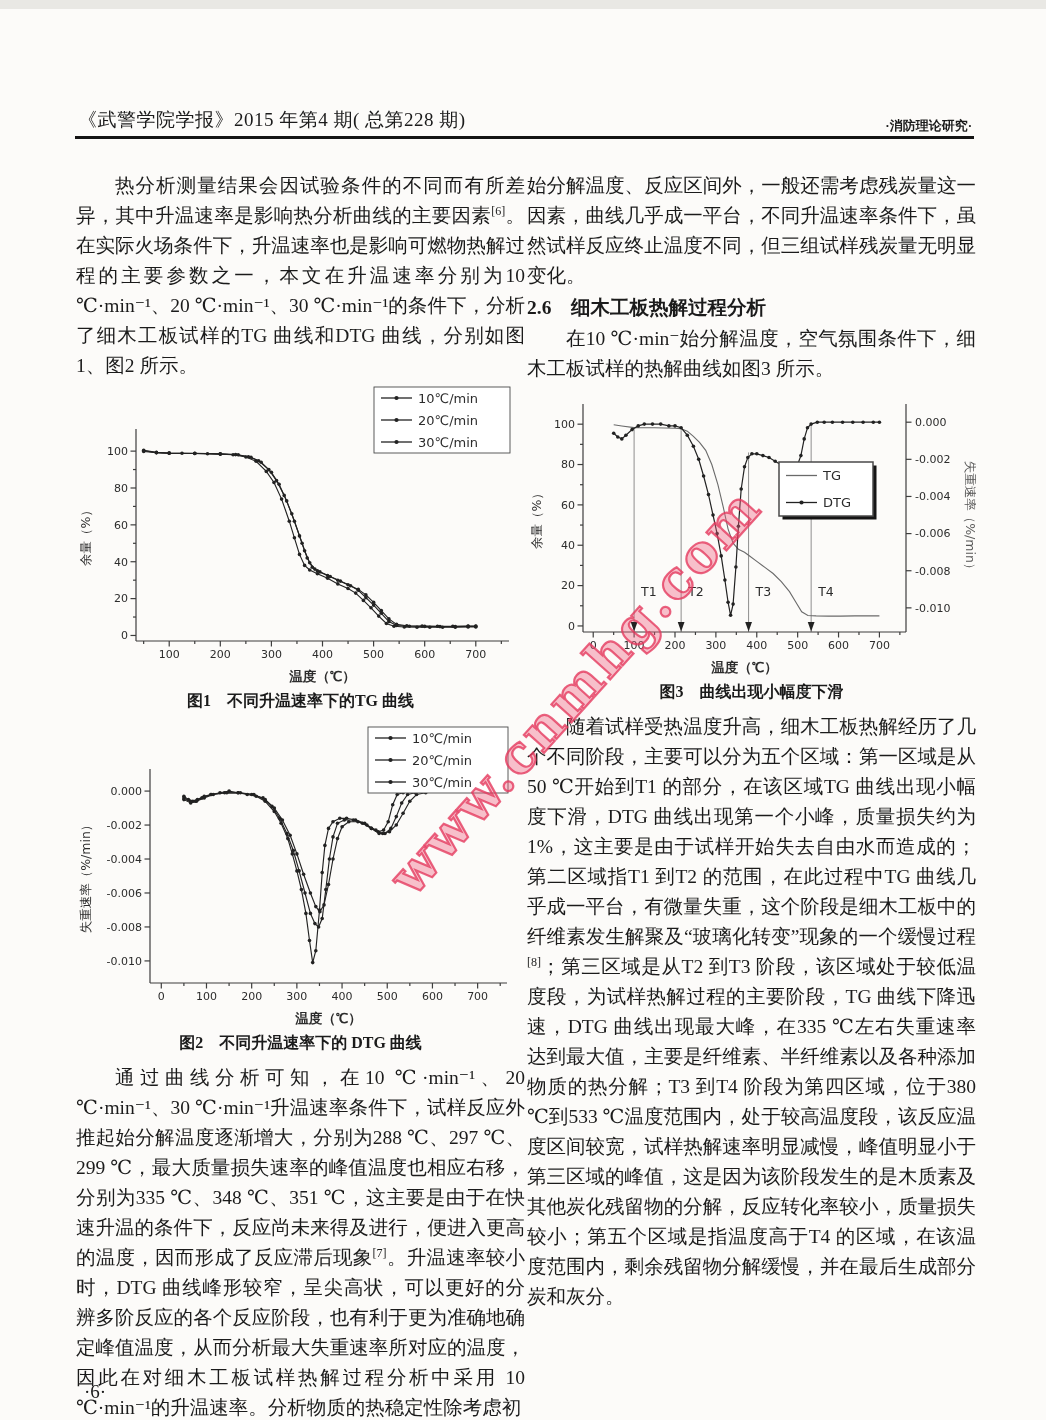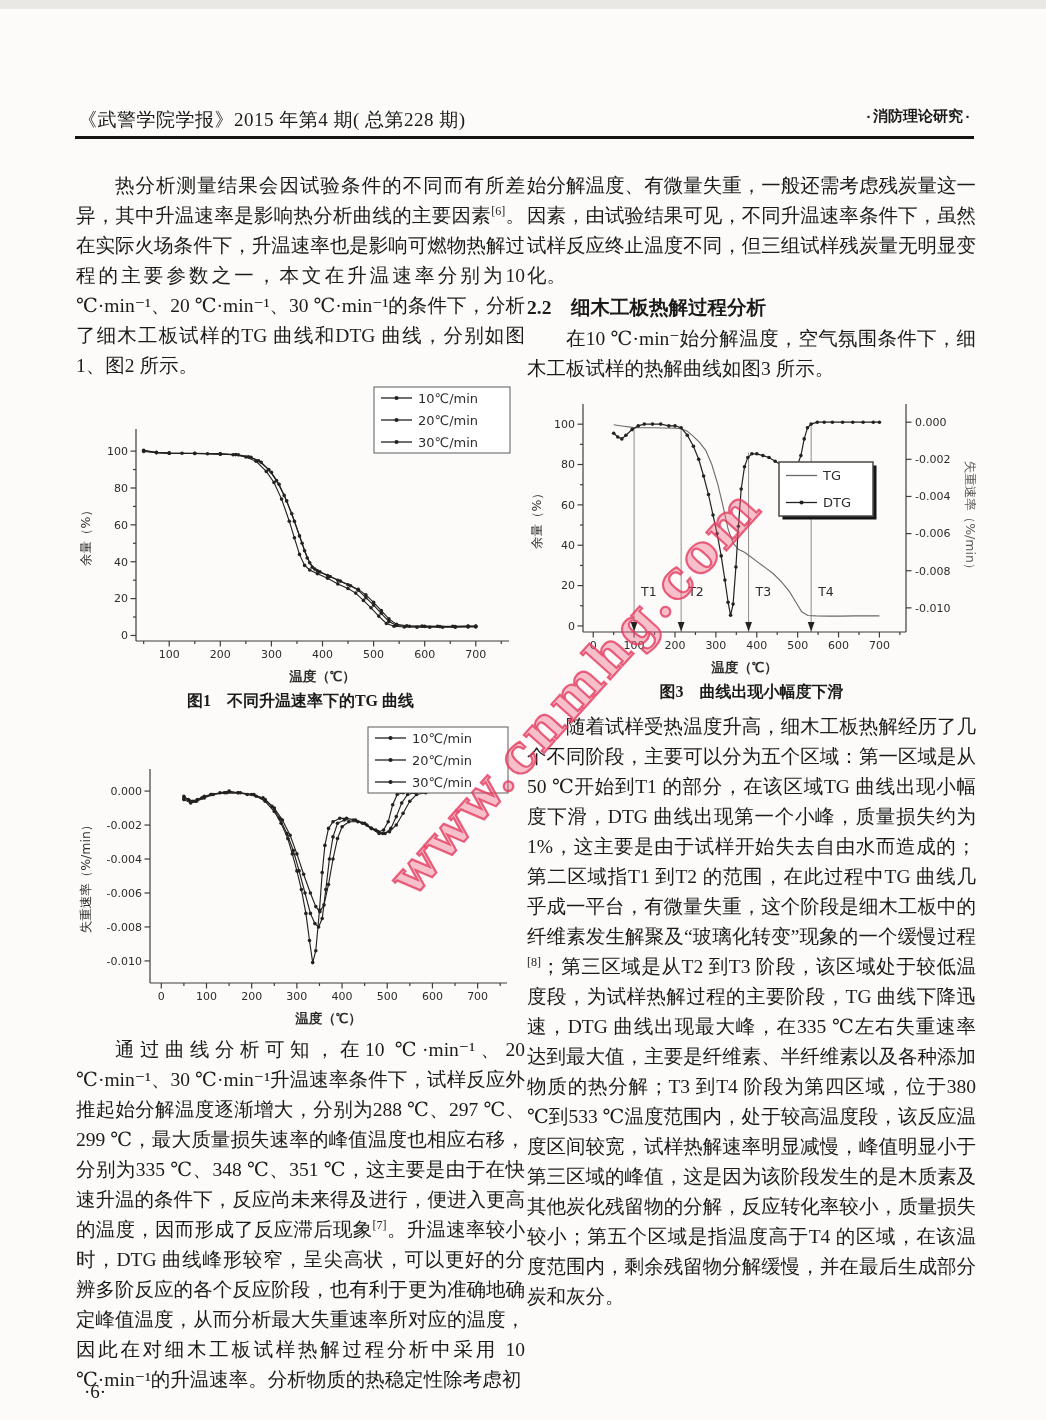--- a/index.html
+++ b/index.html
@@ -1,19 +1,19 @@
 <!DOCTYPE html>
 <html><head>
 <meta charset="utf-8">
 <style>
   html,body{margin:0;padding:0;background:#e9e8e4;}
   .page{position:relative;width:1046px;height:1420px;margin:9px auto;background:#fcfbf9;
         font-family:"Liberation Serif","DejaVu Serif",serif;color:#1b1b1b;overflow:hidden;}
   .hdr-left{position:absolute;left:78px;top:98px;font-size:19px;letter-spacing:.5px;}
-  .hdr-right{position:absolute;right:74px;top:98px;font-size:15px;font-weight:bold;font-family:Liberation Mono, monospace;}
+  .hdr-right{position:absolute;right:74px;top:108px;font-size:13px;font-weight:bold;}
   .hdr-rule{position:absolute;left:75px;right:72px;top:127px;height:3px;background:#141414;}
   .col{position:absolute;top:162px;width:449px;}
   .col-left{left:76px;}
   .col-right{left:527px;}
   p.body{font-size:19.5px;line-height:30px;text-align:justify;margin:0;}
   p.indent{text-indent:2em;}
   sup{font-size:0.62em;line-height:0;vertical-align:super;}
   .sec-head{font-size:19.5px;line-height:31px;font-weight:bold;margin:1px 0;}
   .figure{margin:4px 0 6px 0;}
   .fig-caption{text-align:center;font-weight:bold;font-size:16px;line-height:28px;margin-top:0;}
@@ -367,28 +367,29 @@
           <line x1="299" y1="17" x2="330" y2="17" stroke="#222" stroke-width="1.3"></line>
           <circle cx="314.5" cy="17" r="2.1" fill="#222"></circle>
           <text x="336" y="21.5" font-size="13" fill="#2c2c2c" font-family="&quot;DejaVu Sans&quot;,&quot;Liberation Sans&quot;,sans-serif">10℃/min</text>
           <line x1="299" y1="39" x2="330" y2="39" stroke="#222" stroke-width="1.3"></line>
           <circle cx="314.5" cy="39" r="2.1" fill="#222"></circle>
           <text x="336" y="43.5" font-size="13" fill="#2c2c2c" font-family="&quot;DejaVu Sans&quot;,&quot;Liberation Sans&quot;,sans-serif">20℃/min</text>
           <line x1="299" y1="61" x2="330" y2="61" stroke="#222" stroke-width="1.3"></line>
           <circle cx="314.5" cy="61" r="2.1" fill="#222"></circle>
           <text x="336" y="65.5" font-size="13" fill="#2c2c2c" font-family="&quot;DejaVu Sans&quot;,&quot;Liberation Sans&quot;,sans-serif">30℃/min</text>
         </svg>
+      <div class="fig-caption">图2　不同升温速率下的 DTG 曲线</div>
     </div>
 
     <p class="body indent"><span>通过曲线分析可知，在10 ℃·min⁻¹、20 ℃·min⁻¹、30 ℃·min⁻¹升温速率条件下，试样反应外推起始分解温度逐渐增大，分别为288 ℃、297 ℃、299 ℃，最大质量损失速率的峰值温度也相应右移，分别为335 ℃、348 ℃、351 ℃，这主要是由于在快速升温的条件下，反应尚未来得及进行，便进入更高的温度，因而形成了反应滞后现象</span><sup>[7]</sup><span>。升温速率较小时，DTG 曲线峰形较窄，呈尖高状，可以更好的分辨多阶反应的各个反应阶段，也有利于更为准确地确定峰值温度，从而分析最大失重速率所对应的温度，因此在对细木工板试样热解过程分析中采用 10 ℃·min⁻¹的升温速率。分析物质的热稳定性除考虑初</span></p>
   </div>
 
   <div class="col col-right">
-    <p class="body">始分解温度、有微量失重，一般还需考虑残炭量这一因素，由试验结果可见，不同升温速率条件下，虽然试样反应终止温度不同，但三组试样残炭量无明显变化。</p>
-    <div class="sec-head">2.2　细木工板热解过程分析</div>
+    <p class="body">始分解温度、反应区间外，一般还需考虑残炭量这一因素，曲线几乎成一平台，不同升温速率条件下，虽然试样反应终止温度不同，但三组试样残炭量无明显变化。</p>
+    <div class="sec-head">2.6　细木工板热解过程分析</div>
     <p class="body indent">在10 ℃·min⁻始分解温度，空气氛围条件下，细木工板试样的热解曲线如图3 所示。</p>
 
     <div class="figure">
       <svg class="chart" viewBox="0 0 449 290" width="449" height="290">
           <line x1="107.10759493670886" y1="244" x2="107.10759493670886" y2="40.21238938053097" stroke="#828282" stroke-width="0.9"></line>
           <path d="M103.70759493670886,234 L110.50759493670887,234 L107.10759493670886,243.5 Z" fill="#222"></path>
           <text x="114.10759493670886" y="207.68141592920352" font-size="12.5" fill="#2c2c2c" font-family="&quot;DejaVu Sans&quot;,&quot;Liberation Sans&quot;,sans-serif">T1</text>
           <line x1="154.126582278481" y1="244" x2="154.126582278481" y2="42.23008849557522" stroke="#828282" stroke-width="0.9"></line>
           <path d="M150.726582278481,234 L157.52658227848102,234 L154.126582278481,243.5 Z" fill="#222"></path>
           <text x="161.126582278481" y="207.68141592920352" font-size="12.5" fill="#2c2c2c" font-family="&quot;DejaVu Sans&quot;,&quot;Liberation Sans&quot;,sans-serif">T2</text>

